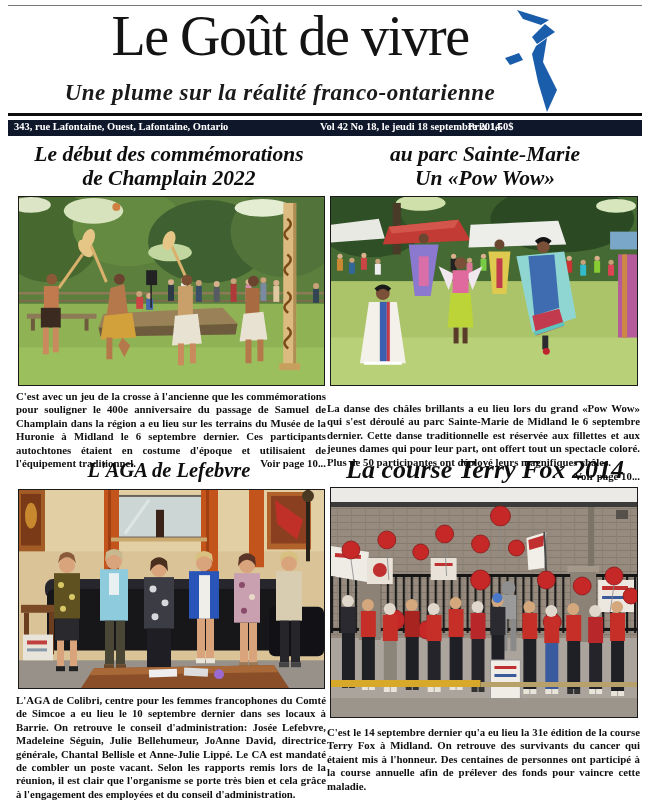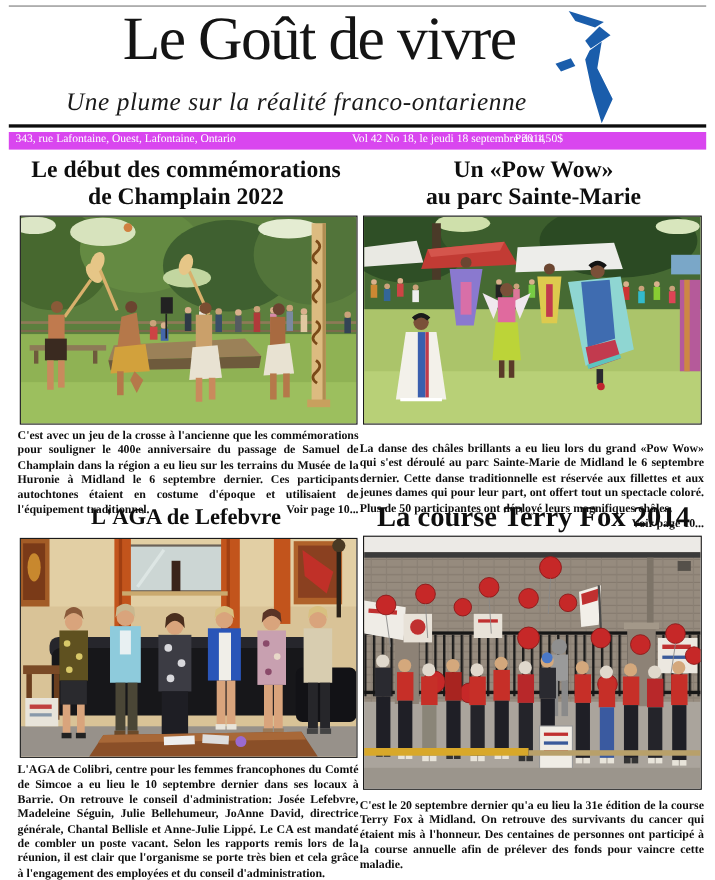--- a/index.html
+++ b/index.html
@@ -4,32 +4,32 @@
 <style>
   * { margin:0; padding:0; box-sizing:border-box; }
   html,body { width:650px; height:800px; background:#ffffff; }
   body { position:relative; font-family:"Liberation Serif", serif; color:#111; overflow:hidden; }
   .abs { position:absolute; }
 
   .top-rule { left:8px; top:5px; width:634px; height:1px; background:#777; }
 
   .masthead-title { left:55px; top:4px; width:470px; text-align:center;
     font-size:56px; font-weight:normal; letter-spacing:-1.5px; white-space:nowrap; color:#141414; }
-  .masthead-tagline { left:60px; top:80px; width:440px; 
-    font-style:italic; font-weight:normal; font-size:23px; letter-spacing:0.5px; color:#1a1a1a; }
+  .masthead-tagline { left:60px; top:80px; width:440px; text-align:center;
+    font-style:italic; font-weight:bold; font-size:23px; letter-spacing:0.5px; color:#1a1a1a; }
   .masthead-logo { left:503px; top:8px; width:72px; height:106px; }
   .masthead-rule { left:8px; top:113px; width:634px; height:3px; background:#0d0d0d; }
 
-  .infobar { left:8px; top:120px; width:634px; height:16px; background:#d946ef;
-    color:#fff; font-weight:normal; font-size:10.5px; }
+  .infobar { left:8px; top:120px; width:634px; height:16px; background:#0f172a;
+    color:#fff; font-weight:bold; font-size:10.5px; }
   .infobar-address { left:6px; top:1px; }
   .infobar-edition { left:264px; top:1px;margin-left:48px; }
   .infobar-price { left:460px; top:1px; }
 
-  .headline { text-align:center; font-weight:bold; line-height:24px; color:#0e0e0e; }
+  .headline { text-align:center; font-weight:bold; line-height:24px; color:#0e0e0e;font-style:italic; }
   #h1 { left:8px;   top:142px; width:322px; font-size:21.5px; }
   #h2 { left:328px; top:142px; width:314px; font-size:21.5px; }
   #h3 { left:8px;   top:458px; width:322px; font-size:20.5px; }
   #h4 { left:328px; top:458px; width:314px; font-size:26px; }
 
   .photo { border:1px solid #1a1a1a; background:#cfcfcf; overflow:hidden; }
   .photo svg { display:block; width:100%; height:100%; }
   #photo1 { left:18px;  top:196px; width:307px; height:190px; }
   #photo2 { left:330px; top:196px; width:308px; height:190px; }
   #photo3 { left:18px;  top:489px; width:307px; height:200px; }
@@ -68,22 +68,22 @@
   <span class="abs infobar-address">343, rue Lafontaine, Ouest, Lafontaine, Ontario</span>
   <span class="abs infobar-edition">Vol 42 No 18, le jeudi 18 septembre 2014</span>
   <span class="abs infobar-price">Prix 1,50$</span>
 </div>
 
 <div class="abs headline" id="h1">
   <div>Le début des commémorations</div>
   <div>de Champlain 2022</div>
 </div>
 <div class="abs headline" id="h2">
+  <div>au parc Sainte-Marie</div>
   <div>Un «Pow Wow»</div>
-  <div>au parc Sainte-Marie</div>
 </div>
 
 <div class="abs photo" id="photo1">
   <svg viewBox="0 0 307 190" preserveAspectRatio="none">
     <rect width="307" height="190" fill="#8aab51"></rect>
     <rect width="307" height="108" fill="#5c7f3e"></rect>
     <ellipse cx="30" cy="40" rx="52" ry="46" fill="#47682f"></ellipse>
     <ellipse cx="110" cy="30" rx="56" ry="40" fill="#648a42"></ellipse>
     <ellipse cx="190" cy="45" rx="60" ry="42" fill="#3f6030"></ellipse>
     <ellipse cx="268" cy="35" rx="55" ry="46" fill="#52743a"></ellipse>
@@ -598,14 +598,14 @@
     <rect y="210" width="307" height="19" fill="#9b958c"></rect>
     <rect y="192" width="150" height="7" fill="#d8a82a"></rect>
     <rect x="150" y="194" width="157" height="5" fill="#b8a06a"></rect>
   </svg>
 </div>
 
 <p class="abs caption" id="cap3">
   <span>L'AGA de Colibri, centre pour les femmes francophones du Comté de Simcoe a eu lieu le 10 septembre dernier dans ses locaux à Barrie. On retrouve le conseil d'administration: Josée Lefebvre, Madeleine Séguin, Julie Bellehumeur, JoAnne David, directrice générale, Chantal Bellisle et Anne-Julie Lippé. Le CA est mandaté de combler un poste vacant. Selon les rapports remis lors de la réunion, il est clair que l'organisme se porte très bien et cela grâce à l'engagement des employées et du conseil d'administration.</span>
 </p>
 <p class="abs caption" id="cap4">
-  <span>C'est le 20 septembre dernier qu'a eu lieu la 31e édition de la course Terry Fox à Midland. On retrouve des survivants du cancer qui étaient mis à l'honneur.  Des centaines de personnes ont participé à la course annuelle afin de prélever des fonds pour vaincre cette maladie.</span>
+  <span>C'est le 14 septembre dernier qu'a eu lieu la 31e édition de la course Terry Fox à Midland. On retrouve des survivants du cancer qui étaient mis à l'honneur.  Des centaines de personnes ont participé à la course annuelle afin de prélever des fonds pour vaincre cette maladie.</span>
 </p>
 
 </body></html>

